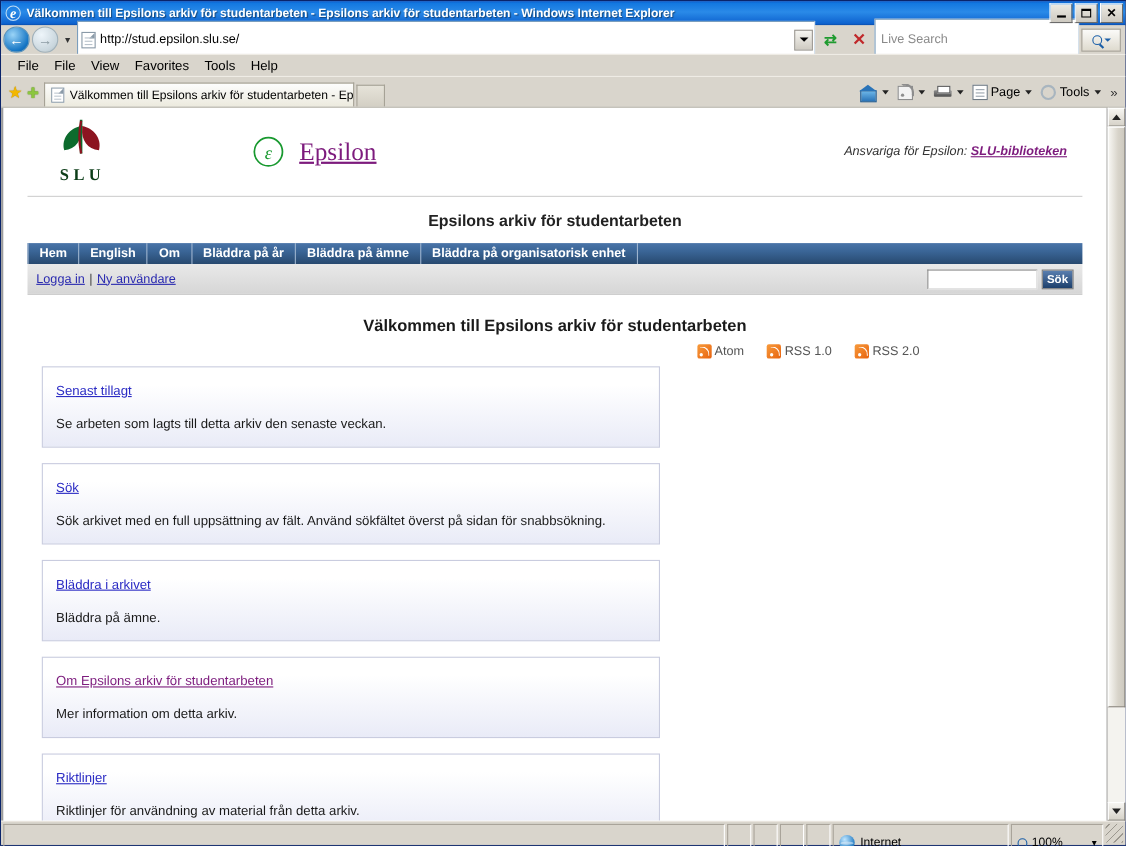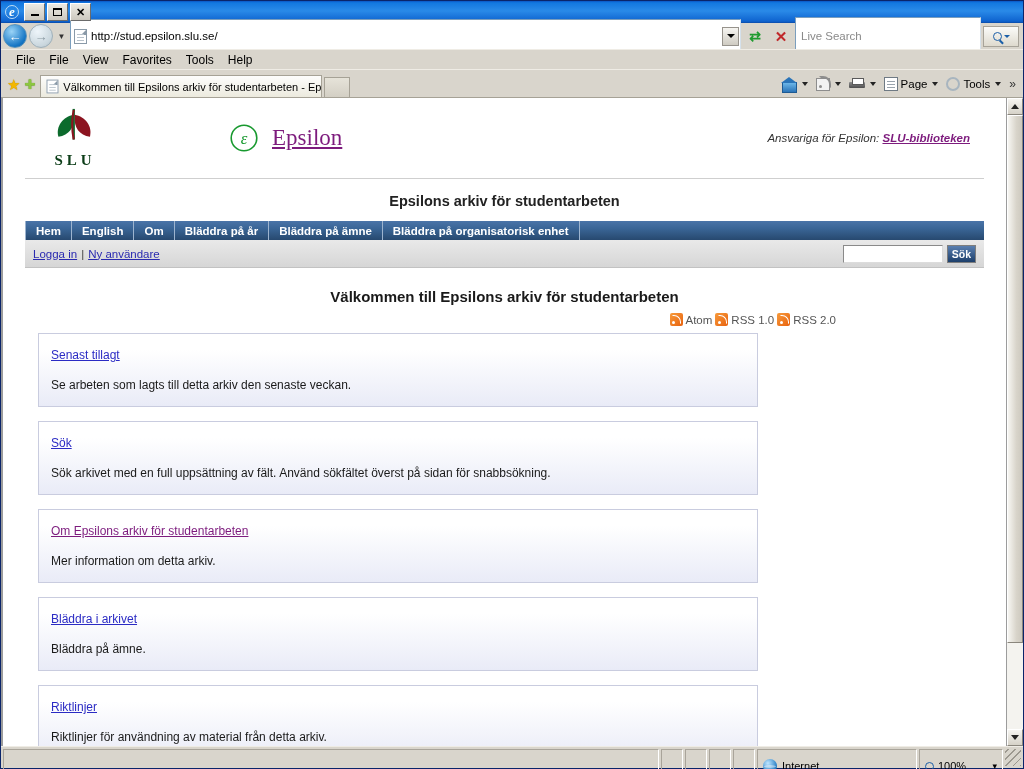--- a/index.html
+++ b/index.html
@@ -366,21 +366,21 @@
 
   
   .content { padding: 0 4px; }
   .page-h1 {
     text-align: center;
     font-size: 15px; font-weight: bold; color: #1a1a1a;
     padding: 20px 0 8px;
   }
   .feeds {
     display: flex; justify-content: flex-end; align-items: flex-start;
-    gap: 3px; padding-right: 148px; padding-bottom: 7px;
+    gap: 21px; padding-right: 148px; padding-bottom: 7px;
   }
   .feed { display: flex; align-items: center; gap: 3px; font-size: 11.5px; color: #555; }
   .rss-badge {
     width: 13px; height: 13px; flex: 0 0 13px;
     background: linear-gradient(135deg, #f79b3c, #e8620e);
     border-radius: 2px; position: relative;
   }
   .rss-badge::before {
     content:""; position:absolute; left:2.5px; bottom:2.5px;
     width:3px; height:3px; border-radius:50%; background:#fff;
@@ -391,21 +391,21 @@
     border: 1.8px solid #fff; border-left-color: transparent; border-bottom-color: transparent;
     border-radius: 0 7px 0 0;
   }
 
   .cards { padding: 0 8px; }
   .card {
     background: linear-gradient(to bottom, #ffffff 0%, #ffffff 22%, #e9ebf7 100%);
     border: 1px solid #c9ccdf;
     margin: 0 0 14px 0;
     padding: 14px 12px 14px 12px;
-    width: 720px;
+    width: 562px;
     margin-left: 5px;
   }
   .card a.card-link {
     color: #2b2bc4; font-size: 12px; text-decoration: underline;
   }
   .card a.card-link.visited { color: #7d1b7d; }
   .card p.card-desc {
     margin: 16px 0 0 0; font-size: 12px; color: #1a1a1a;
   }
 
@@ -481,20 +481,21 @@
 </head>
 <body>
 
 <div class="ie-window">
 
   <div class="titlebar">
     <div class="title-icon">
       <div class="e-ring"></div>
         <div class="e-glyph">e</div>
     </div>
+    <div class="title-text">Välkommen till Epsilons arkiv för studentarbeten - Epsilons arkiv för studentarbeten - Windows Internet Explorer</div>
     <div class="win-buttons">
       <div class="win-btn">
           <span class="gl-min"></span>
         </div>
       <div class="win-btn">
           <span class="gl-max"></span>
         </div>
       <div class="win-btn">
           <span class="gl-close">✕</span>
         </div>
@@ -654,27 +655,27 @@
               <a href="#" class="card-link">Senast tillagt</a>
               <p class="card-desc">Se arbeten som lagts till detta arkiv den senaste veckan.</p>
             </div>
 
             <div class="card">
               <a href="#" class="card-link">Sök</a>
               <p class="card-desc">Sök arkivet med en full uppsättning av fält. Använd sökfältet överst på sidan för snabbsökning.</p>
             </div>
 
             <div class="card">
+              <a href="#" class="card-link">Bläddra i arkivet</a>
+              <p class="card-desc">Bläddra på ämne.</p>
+            </div>
+
+            <div class="card">
               <a href="#" class="card-link visited">Om Epsilons arkiv för studentarbeten</a>
               <p class="card-desc">Mer information om detta arkiv.</p>
-            </div>
-
-            <div class="card">
-              <a href="#" class="card-link">Bläddra i arkivet</a>
-              <p class="card-desc">Bläddra på ämne.</p>
             </div>
 
             <div class="card">
               <a href="#" class="card-link">Riktlinjer</a>
               <p class="card-desc">Riktlinjer för användning av material från detta arkiv.</p>
             </div>
 
           </div>
 
         </div>

